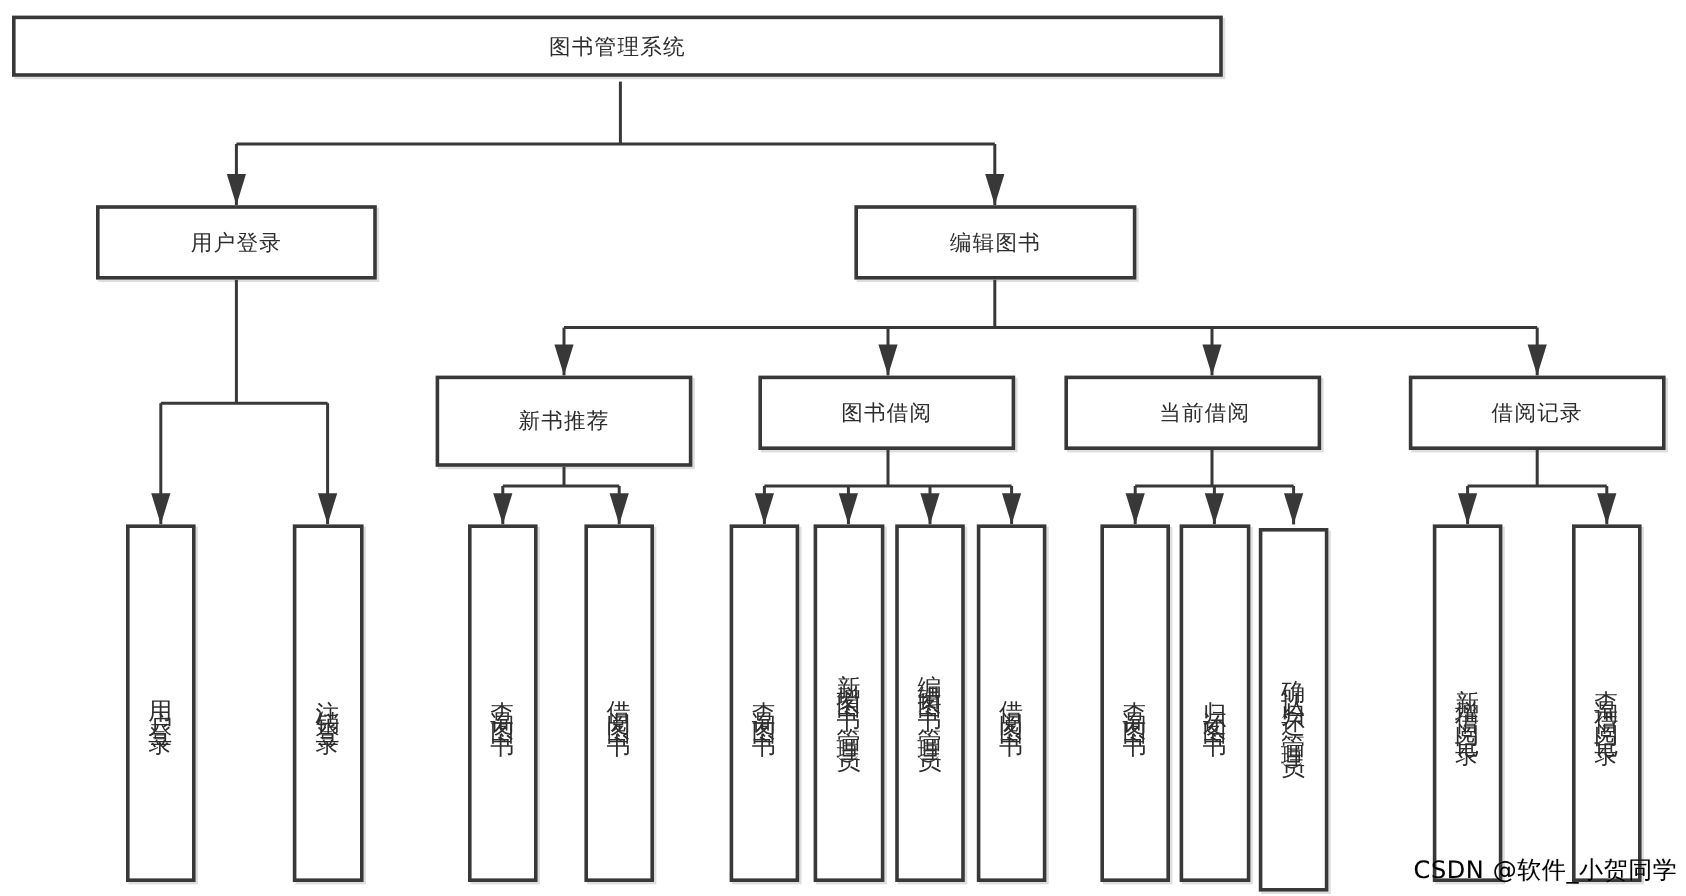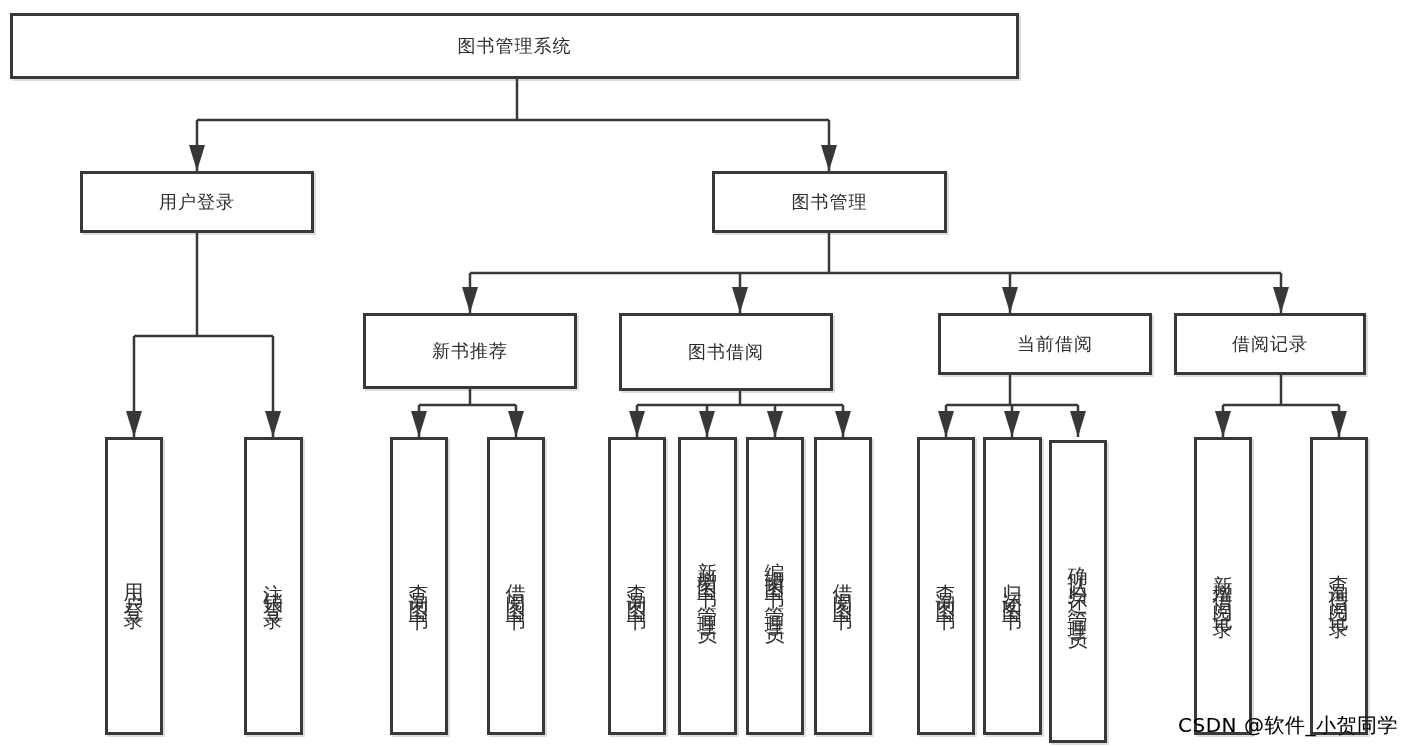--- a/index.html
+++ b/index.html
@@ -105,41 +105,41 @@
       <path d="M 1078 405 V 437" fill="none" stroke="#383838" stroke-width="2.5"></path>
       <path d="M 1070 411 L 1086 411 L 1078 437 Z" fill="#383838" stroke="none"></path>
       <path d="M 1281 375 V 405" fill="none" stroke="#383838" stroke-width="2.5"></path>
       <path d="M 1223 405 H 1339" fill="none" stroke="#383838" stroke-width="2.5"></path>
       <path d="M 1223 405 V 437" fill="none" stroke="#383838" stroke-width="2.5"></path>
       <path d="M 1215 411 L 1231 411 L 1223 437 Z" fill="#383838" stroke="none"></path>
       <path d="M 1339 405 V 437" fill="none" stroke="#383838" stroke-width="2.5"></path>
       <path d="M 1331 411 L 1347 411 L 1339 437 Z" fill="#383838" stroke="none"></path>
     </svg>
 
-  <div class="box" style="left:10px; top:13px; width:1009px; height:66px;">
+  <div class="box" style="left:10px; top:13px; width:1009px; height:51px;">
     <span class="h-label">图书管理系统</span>
   </div>
 
   <div class="box" style="left:80px; top:171px; width:234px; height:62px;">
     <span class="h-label">用户登录</span>
   </div>
   <div class="box" style="left:712px; top:171px; width:235px; height:62px;">
-    <span class="h-label">图书管理</span>
+    <span class="h-label">编辑图书</span>
   </div>
 
   <div class="box" style="left:363px; top:313px; width:214px; height:76px;">
     <span class="h-label">新书推荐</span>
   </div>
-  <div class="box" style="left:619px; top:313px; width:214px; height:78px;">
+  <div class="box" style="left:632px; top:313px; width:214px; height:62px;">
     <span class="h-label">图书借阅</span>
   </div>
-  <div class="box" style="left:938px; top:313px; width:214px; height:62px;padding-left:20px;">
+  <div class="box" style="left:887px; top:313px; width:214px; height:62px;padding-left:20px;">
     <span class="h-label">当前借阅</span>
   </div>
-  <div class="box" style="left:1174px; top:313px; width:192px; height:62px;">
+  <div class="box" style="left:1174px; top:313px; width:214px; height:62px;">
     <span class="h-label">借阅记录</span>
   </div>
 
   <div class="box leaf" style="left:105px; top:437px; width:58px; height:298px;">
     <span class="v-label">用户登录</span>
   </div>
   <div class="box leaf" style="left:244px; top:437px; width:59px; height:298px;">
     <span class="v-label">注销登录</span>
   </div>
 

